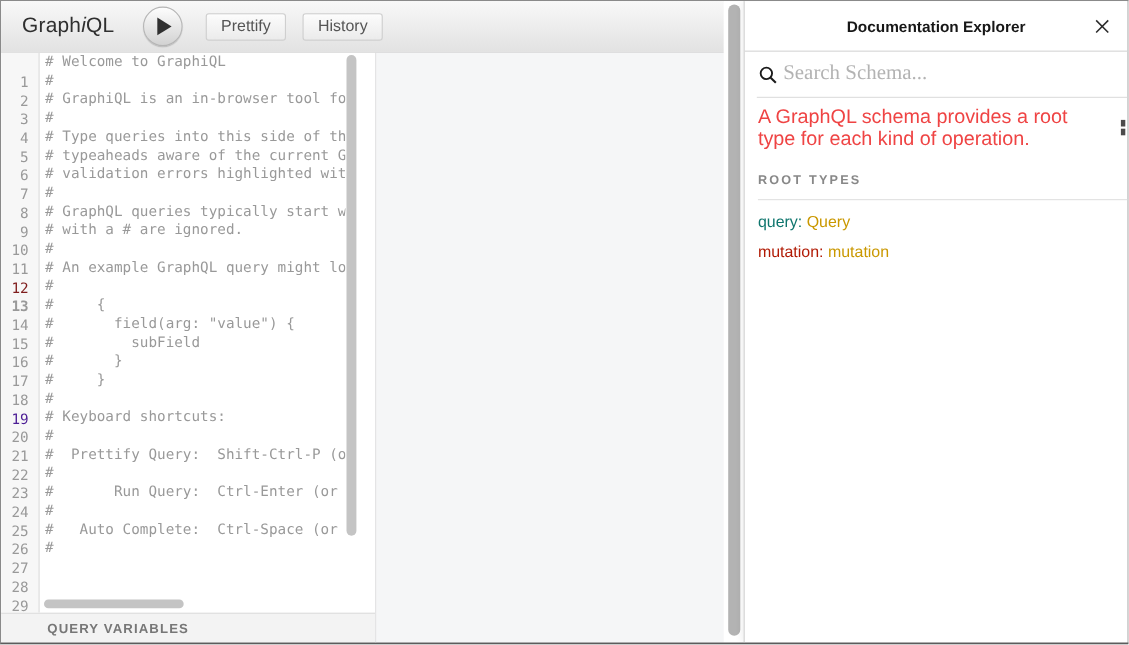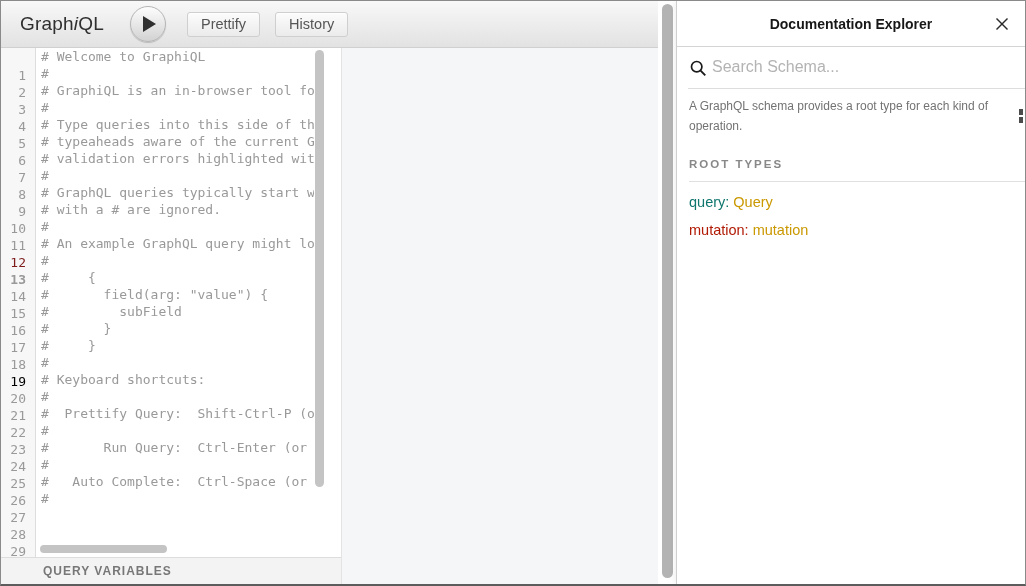--- a/index.html
+++ b/index.html
@@ -56,26 +56,26 @@
   .doc-panel { position:absolute; left:675px; top:0; width:349px; height:583px;
     background:#fff; border-left:1px solid #cfcfcf; box-shadow:-2px 0 6px rgba(0,0,0,.06); }
   .doc-header { position:relative; height:46px; border-bottom:1px solid #d4d4d4;
     display:flex; align-items:center; justify-content:center; }
   .doc-title { font-size:14px; font-weight:bold; color:#171717; }
   .doc-close { position:absolute; right:13px; top:13px; width:20px; height:20px;
     background:none; border:none; cursor:pointer; display:flex; align-items:center; justify-content:center; }
   .search-row { position:relative; height:42px; }
   .search-icon { position:absolute; left:13px; top:13px; }
   .search-input { position:absolute; left:35px; top:6px; width:290px; height:28px;
-    border:none; outline:none; font-size:16px; color:#4d7c0f; background:transparent;
-    font-family:Liberation Sans, sans-serif; }
+    border:none; outline:none; font-size:19px; color:#4d7c0f; background:transparent;
+    font-family:Liberation Serif, serif; }
   .search-input::placeholder { color:#b3b3b3; }
   .search-divider { position:absolute; left:11px; right:0; bottom:0; height:1px; background:#ddd; }
   .doc-content { padding:0 12px; }
-  .doc-intro { margin-top:7px; width:312px; font-size:12px; line-height:20px; color:#737373; }
+  .doc-intro { margin-top:7px; width:312px; font-size:18px; line-height:20px; color:#ef4444; }
   .section-label { margin-top:22px; font-size:11.5px; font-weight:bold; letter-spacing:2px; color:#888; }
   .section-divider { margin-top:11px; margin-right:-12px; height:1px; background:#e0e0e0; }
   .root-types { margin-top:4px; }
   .root-type-item { margin-top:12px; height:16px; font-size:14.5px; cursor:default; }
   .root-type-item .type-link { cursor:pointer; }
   .doc-grip { position:absolute; right:2px; top:108px; width:4px; }
   .doc-grip span { display:block; width:4px; height:6px; background:#4b4b4b; margin-bottom:2px; }
 </style>
 </head>
 <body>
@@ -105,21 +105,21 @@
           <div style="color: rgb(153, 153, 153);">9</div>
           <div style="color: rgb(153, 153, 153);">10</div>
           <div style="color: rgb(153, 153, 153);">11</div>
           <div style="color: #7f1d1d;">12</div>
           <div style="color: rgb(153, 153, 153); font-weight: bold;">13</div>
           <div style="color: rgb(153, 153, 153);">14</div>
           <div style="color: rgb(153, 153, 153);">15</div>
           <div style="color: rgb(153, 153, 153);">16</div>
           <div style="color: rgb(153, 153, 153);">17</div>
           <div style="color: rgb(153, 153, 153);">18</div>
-          <div style="color: #000000;">19</div>
+          <div style="color: #4c1d95;">19</div>
           <div style="color: rgb(153, 153, 153);">20</div>
           <div style="color: rgb(153, 153, 153);">21</div>
           <div style="color: rgb(153, 153, 153);">22</div>
           <div style="color: rgb(153, 153, 153);">23</div>
           <div style="color: rgb(153, 153, 153);">24</div>
           <div style="color: rgb(153, 153, 153);">25</div>
           <div style="color: rgb(153, 153, 153);">26</div>
           <div style="color: rgb(153, 153, 153);">27</div>
           <div style="color: rgb(153, 153, 153);">28</div>
           <div style="color: rgb(153, 153, 153);">29</div>

